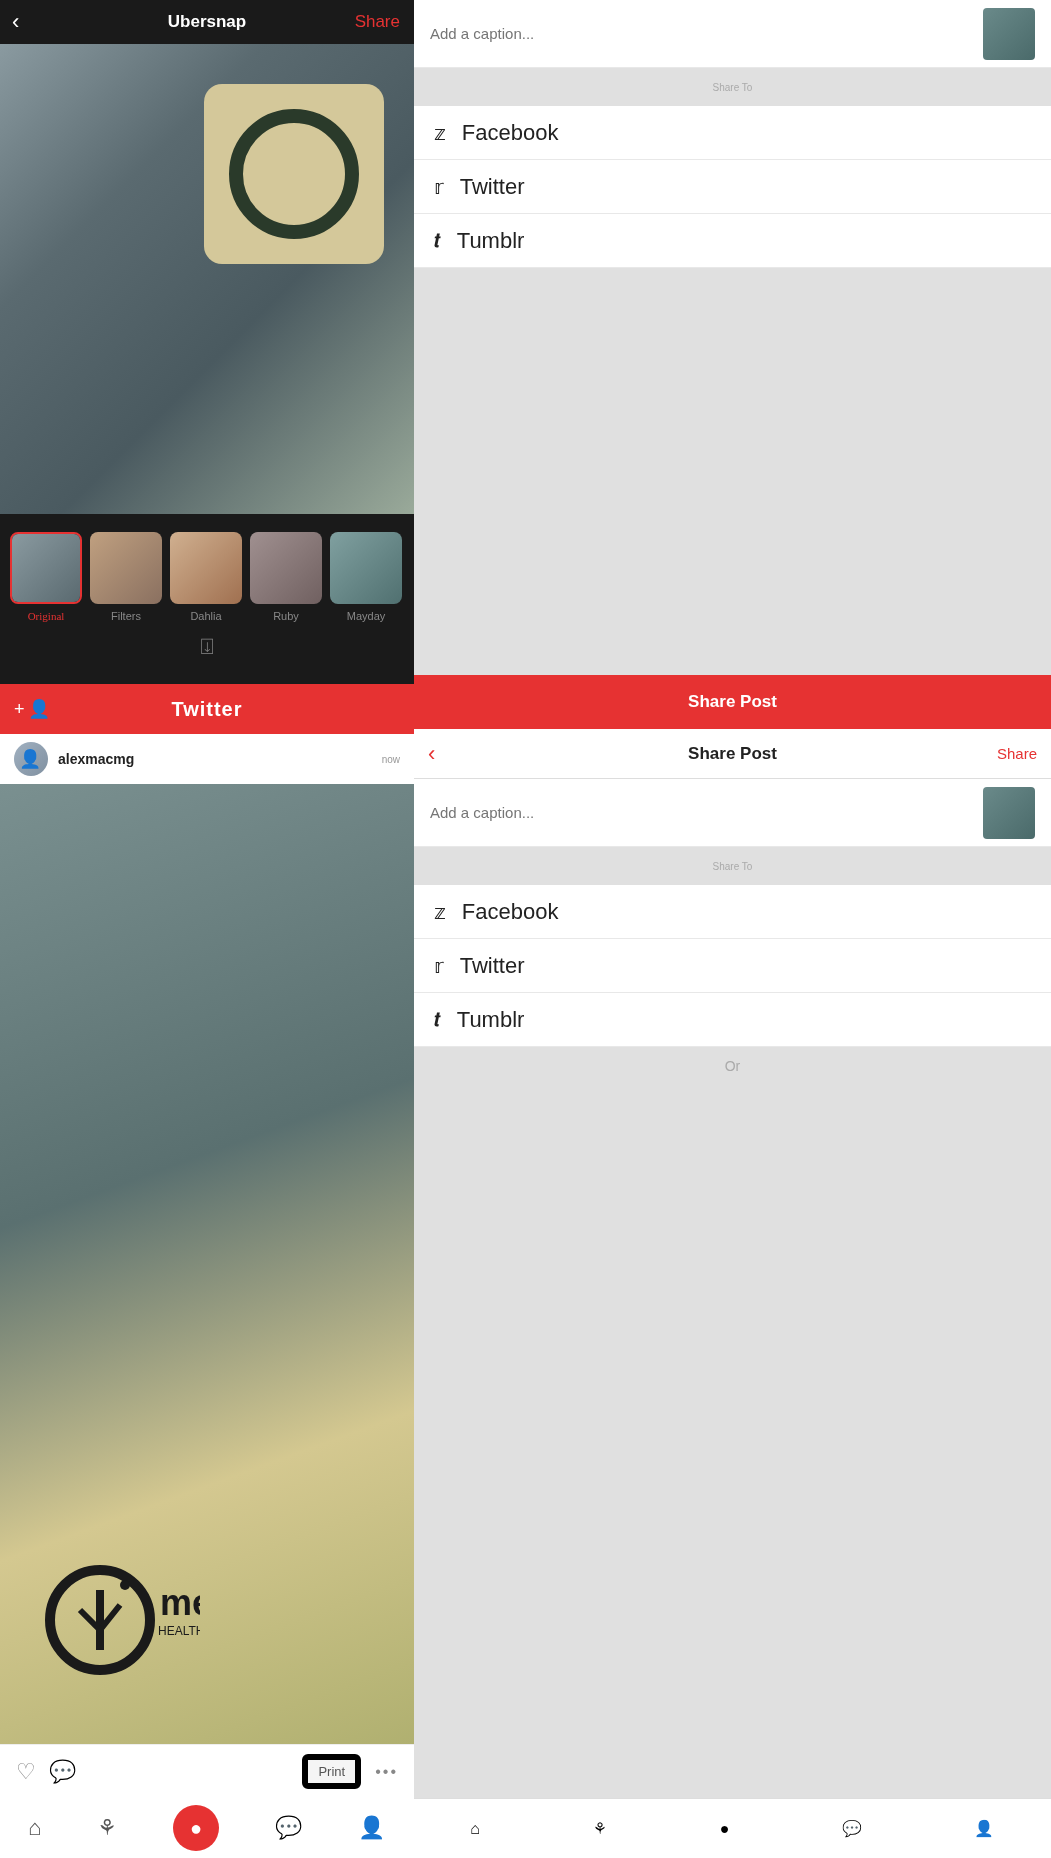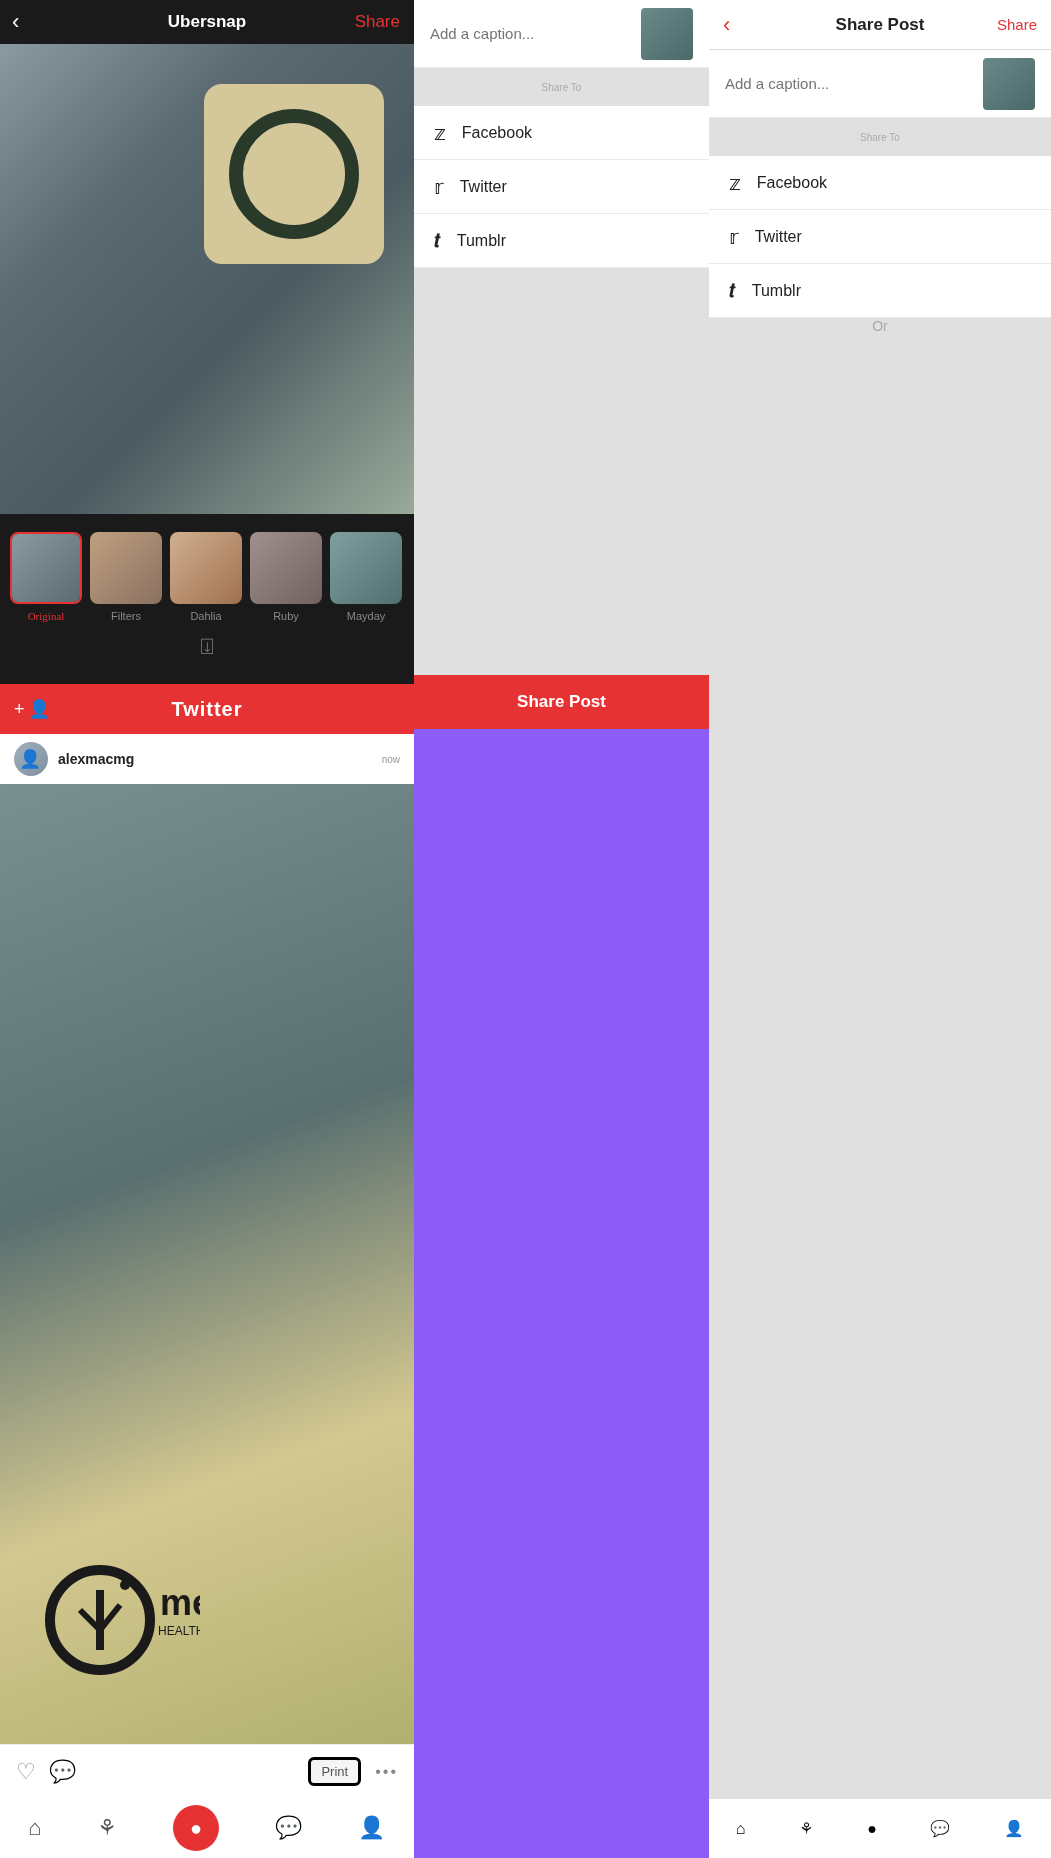--- a/index.html
+++ b/index.html
@@ -240,36 +240,36 @@
       display: flex;
       align-items: center;
       padding: 0 16px;
       gap: 14px;
       border-top: 1px solid #eee;
       flex-shrink: 0;
     }
     .action-icon { font-size: 22px; color: #888; }
     .spacer { flex: 1; }
     .print-btn {
-      border: 3px solid #000000;
+      border: 6px solid #000000;
       border-radius: 6px;
       padding: 4px 10px;
       font-size: 13px;
       color: #555;
       background: #f5f5f5;
     }
     .more-btn { font-size: 16px; color: #888; letter-spacing: 2px; }
 
     
     .right-panel {
       width: 637px;
       height: 1858px;
       display: flex;
-      flex-direction: row;
-      background: #8b5cf6;
+      flex-direction: column;
+      background: #000000;
     }
 
     
     .share-top-1 {
       height: 729px;
       background: #fff;
       display: flex;
       flex-direction: column;
       flex-shrink: 0;
     }
@@ -315,21 +315,21 @@
       height: 54px;
       display: flex;
       align-items: center;
       padding: 0 20px;
       gap: 16px;
       border-bottom: 1px solid #e8e8e8;
       background: #fff;
       flex-shrink: 0;
     }
     .share-icon { font-size: 20px; color: #222; }
-    .share-option-label { font-size: 16px; color: #222; }
+    .share-option-label { font-size: 22px; color: #222; }
     .share-gray-area {
       flex: 1;
       background: #e0e0e0;
     }
     .share-post-btn {
       height: 54px;
       background: #e63232;
       display: flex;
       align-items: center;
       justify-content: center;
@@ -393,21 +393,21 @@
       background: #e0e0e0;
       display: flex;
       align-items: center;
       justify-content: center;
       flex-shrink: 0;
     }
     .or-header {
       height: 38px;
       background: #e0e0e0;
       display: flex;
-      align-items: flex-start;
+      align-items: center;
       justify-content: center;
       flex-shrink: 0;
     }
     .or-label {
       font-size: 14px;
       color: #aaa;
     }
     .instagram-row {
       height: 54px;
       display: flex;

